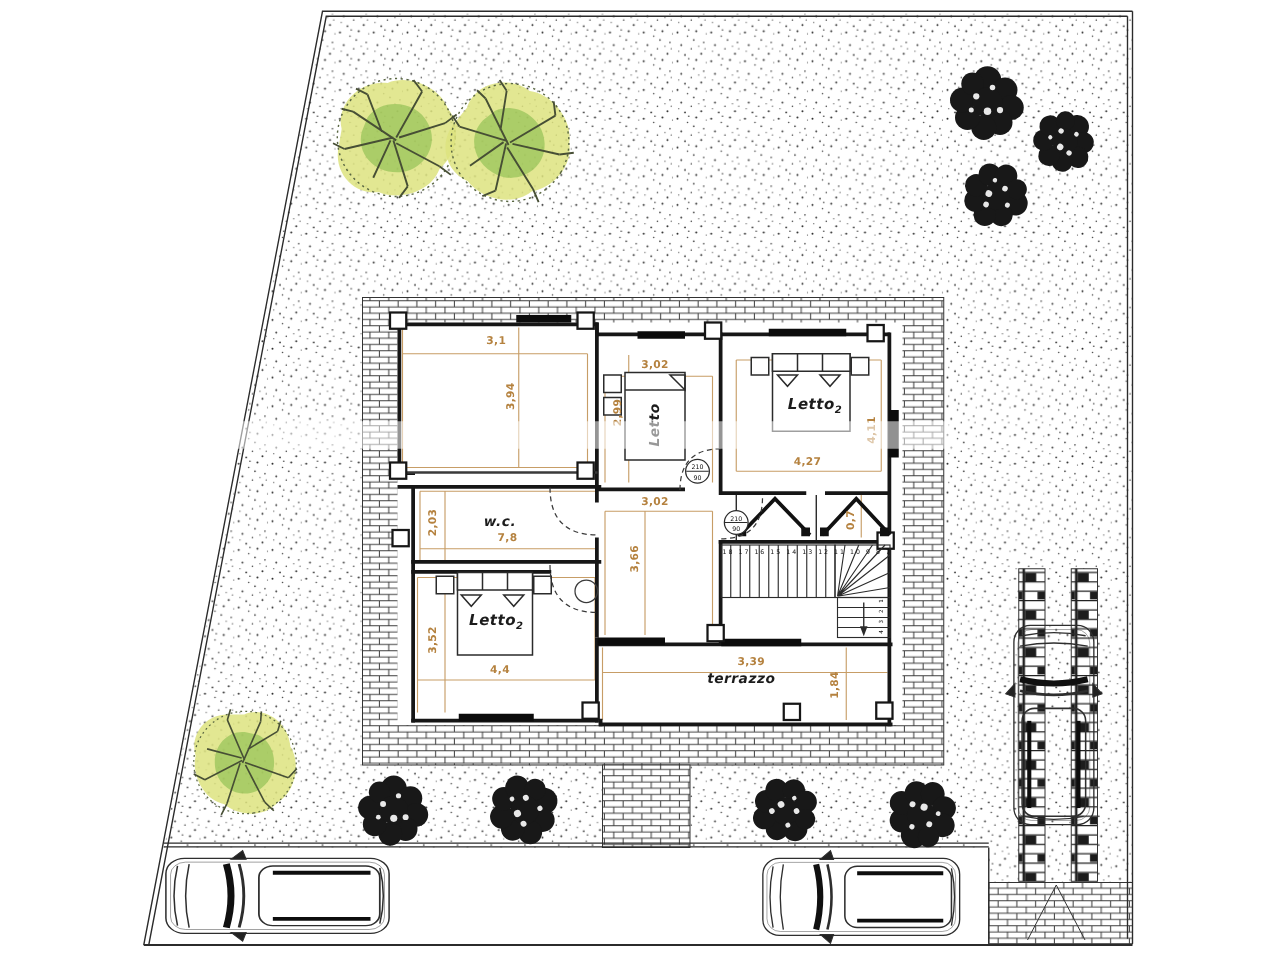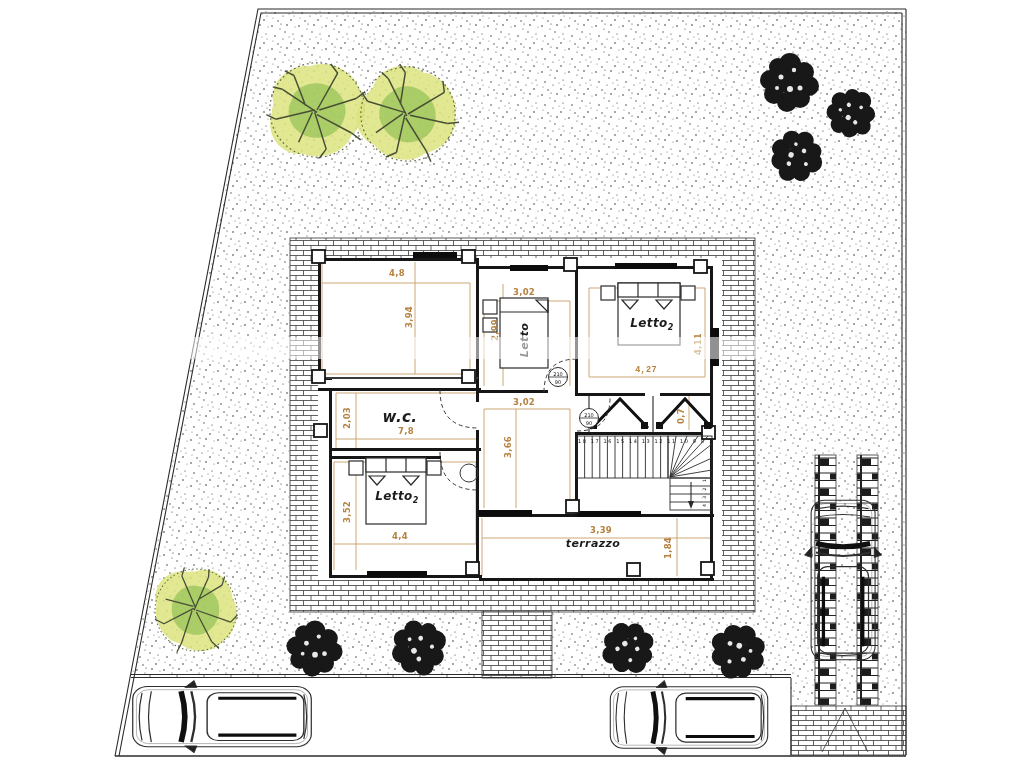--- a/index.html
+++ b/index.html
@@ -5,21 +5,21 @@
   html,body{margin:0;padding:0;background:#fff;}
   #canvas{position:relative;width:1024px;height:768px;background:#fff;overflow:hidden;
           font-family:"DejaVu Sans","Liberation Sans",sans-serif;}
   #plan-svg{position:absolute;left:0;top:0;}
   .lbl{position:absolute;transform:translate(-50%,-50%);white-space:nowrap;}
   .dim{color:#b5823f;font-size:8.5px;font-weight:bold;letter-spacing:.3px;}
   .dim.v{transform:translate(-50%,-50%) rotate(-90deg);}
   .room{color:#1c1c1c;font-size:12px;font-weight:bold;font-style:italic;letter-spacing:.4px;}
   .room.v{transform:translate(-50%,-50%) rotate(-90deg);}
   .room small{font-size:8px;font-style:italic;vertical-align:-3px;}
-  .room.wc{font-size:15px;}
+  .room.wc{font-size:11px;}
   #watermark-band{position:absolute;left:150px;top:337px;width:612px;height:22px;
                   background:rgba(255,255,255,0.55);z-index:40;}
 </style>
 </head>
 <body>
 
 <div id="canvas">
 
 <svg id="plan-svg" width="1024" height="768" viewBox="0 0 1024 768">
   <defs>
@@ -271,26 +271,26 @@
     <use href="#btree" x="-40" y="-40" width="80" height="80" transform="translate(737,652) scale(0.95) rotate(200)"></use>
   </g>
 
   <g>
     <use href="#car" width="200" height="90" transform="translate(129,682) scale(0.93,0.77)"></use>
     <use href="#car" width="200" height="90" transform="translate(607,682) scale(0.82,0.79)"></use>
     <use href="#car" width="200" height="90" transform="translate(880,497) rotate(90) scale(0.83,0.82)"></use>
   </g>
 </svg>
 
-  <span class="lbl dim" style="left:397px;top:273px;">4,8</span>
+  <span class="lbl dim" style="left:397px;top:273px;">3,1</span>
   <span class="lbl dim v" style="left:409px;top:317px;">3,94</span>
   <span class="lbl dim" style="left:524px;top:292px;">3,02</span>
   <span class="lbl dim v" style="left:495px;top:330px;">2,99</span>
   <span class="lbl dim v" style="left:698px;top:344px;">4,11</span>
-  <span class="lbl dim" style="left:646px;top:370px;font-family:Liberation Mono, monospace;">4,27</span>
+  <span class="lbl dim" style="left:646px;top:370px;">4,27</span>
   <span class="lbl dim" style="left:524px;top:402px;">3,02</span>
   <span class="lbl dim v" style="left:508px;top:447px;">3,66</span>
   <span class="lbl dim v" style="left:347px;top:418px;">2,03</span>
   <span class="lbl dim" style="left:406px;top:431px;">7,8</span>
   <span class="lbl dim v" style="left:347px;top:512px;">3,52</span>
   <span class="lbl dim" style="left:400px;top:536px;">4,4</span>
   <span class="lbl dim" style="left:601px;top:530px;">3,39</span>
   <span class="lbl dim v" style="left:668px;top:548px;">1,84</span>
   <span class="lbl dim v" style="left:681px;top:416px;">0,7</span>
 

